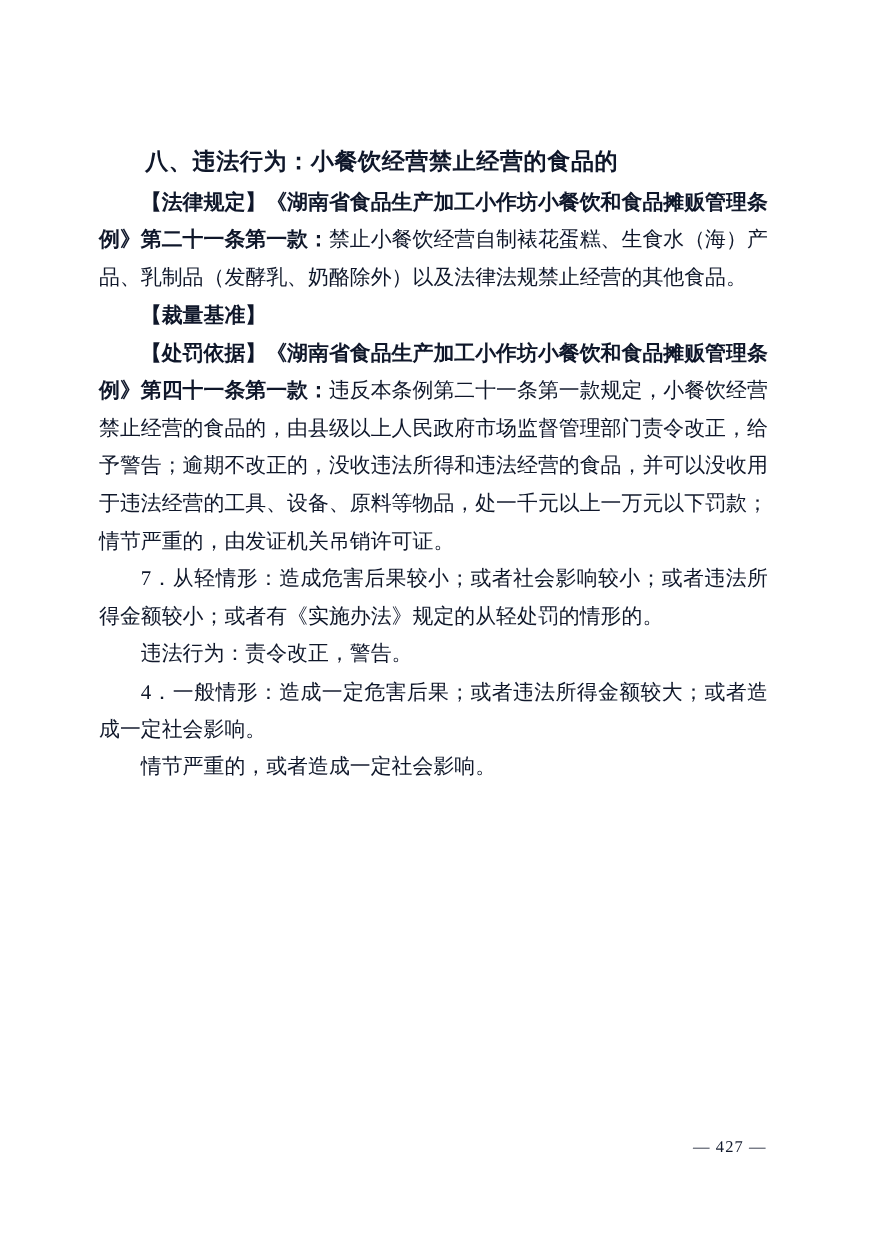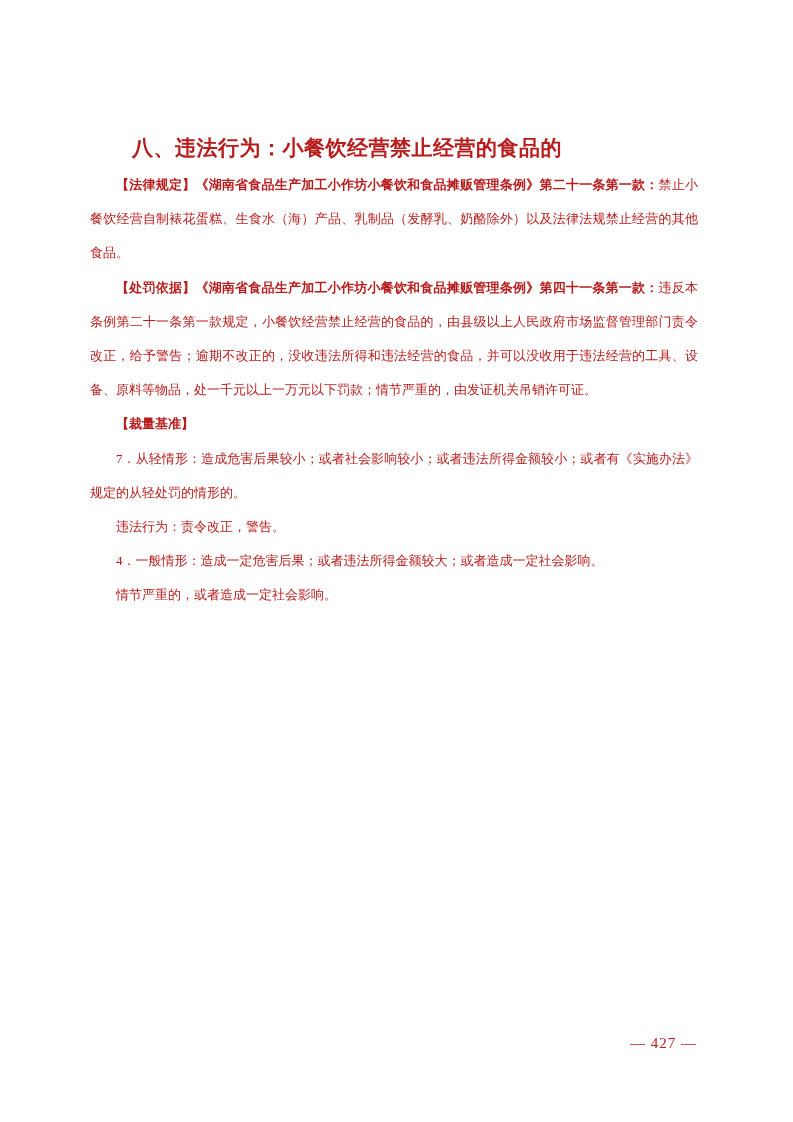--- a/index.html
+++ b/index.html
@@ -5,42 +5,42 @@
   html, body {
     margin: 0;
     padding: 0;
     background: #ffffff;
   }
   .page {
     position: relative;
     width: 793px;
     height: 1122px;
     background: #ffffff;
-    color: #b91c1c;
+    color: #0f172a;
     font-family: "Liberation Serif", "DejaVu Serif", serif;
     overflow: hidden;
   }
   .content {
     position: absolute;
     left: 90px;
     top: 128px;
     width: 608px;
   }
   .heading {
     margin: 0;
     font-family: "Liberation Sans", "DejaVu Sans", sans-serif;
     font-weight: bold;
     font-size: 21px;
     line-height: 40px;
     text-indent: 2em;
     letter-spacing: 0.5px;
   }
   .paragraphs p.para {
     margin: 0;
-    font-size: 13px;
+    font-size: 19px;
     line-height: 34.2px;
     text-indent: 2em;
     text-align: justify;
     font-family: "Liberation Serif", "DejaVu Serif", serif;
   }
   .seg { font-weight: normal; }
   .seg.bold { font-weight: bold; }
   .page-number {
     position: absolute;
     top: 1030px;
@@ -53,22 +53,22 @@
   }
 </style>
 </head>
 <body>
 
 <div class="page">
   <div class="content">
     <h1 class="heading">八、违法行为：小餐饮经营禁止经营的食品的</h1>
     <div class="paragraphs">
         <p class="para"><span class="seg bold">【法律规定】《湖南省食品生产加工小作坊小餐饮和食品摊贩管理条例》第二十一条第一款：</span><span class="seg">禁止小餐饮经营自制裱花蛋糕、生食水（海）产品、乳制品（发酵乳、奶酪除外）以及法律法规禁止经营的其他食品。</span></p>
+        <p class="para"><span class="seg bold">【裁量基准】</span></p>
         <p class="para"><span class="seg bold">【处罚依据】《湖南省食品生产加工小作坊小餐饮和食品摊贩管理条例》第四十一条第一款：</span><span class="seg">违反本条例第二十一条第一款规定，小餐饮经营禁止经营的食品的，由县级以上人民政府市场监督管理部门责令改正，给予警告；逾期不改正的，没收违法所得和违法经营的食品，并可以没收用于违法经营的工具、设备、原料等物品，处一千元以上一万元以下罚款；情节严重的，由发证机关吊销许可证。</span></p>
-        <p class="para"><span class="seg bold">【裁量基准】</span></p>
         <p class="para"><span class="seg">7．从轻情形：造成危害后果较小；或者社会影响较小；或者违法所得金额较小；或者有《实施办法》规定的从轻处罚的情形的。</span></p>
         <p class="para"><span class="seg">违法行为：责令改正，警告。</span></p>
         <p class="para"><span class="seg">4．一般情形：造成一定危害后果；或者违法所得金额较大；或者造成一定社会影响。</span></p>
         <p class="para"><span class="seg">情节严重的，或者造成一定社会影响。</span></p>
       </div>
   </div>
   <div class="page-number">— 427 —</div>
 </div>
 
 </body></html>

